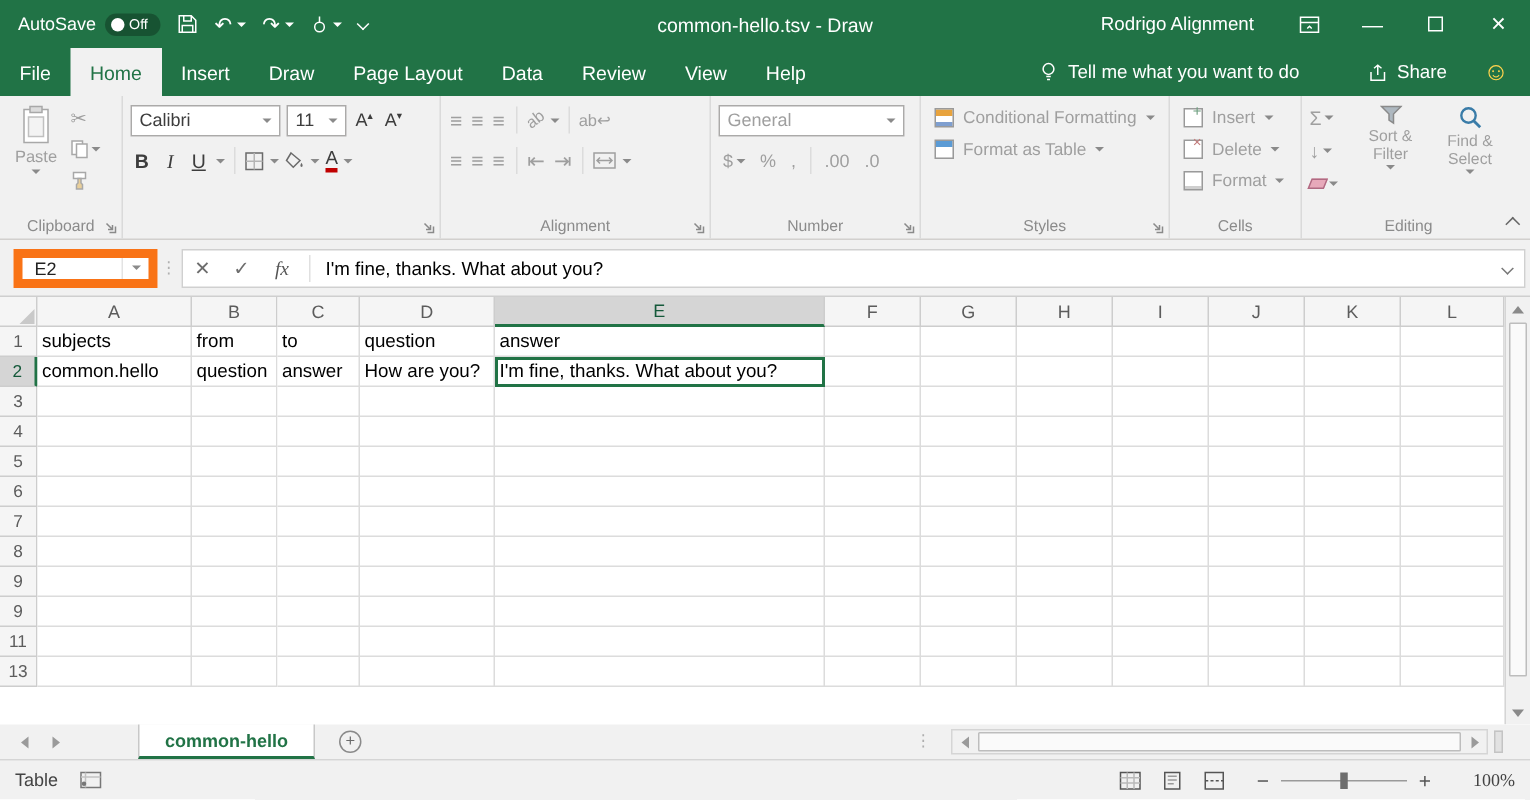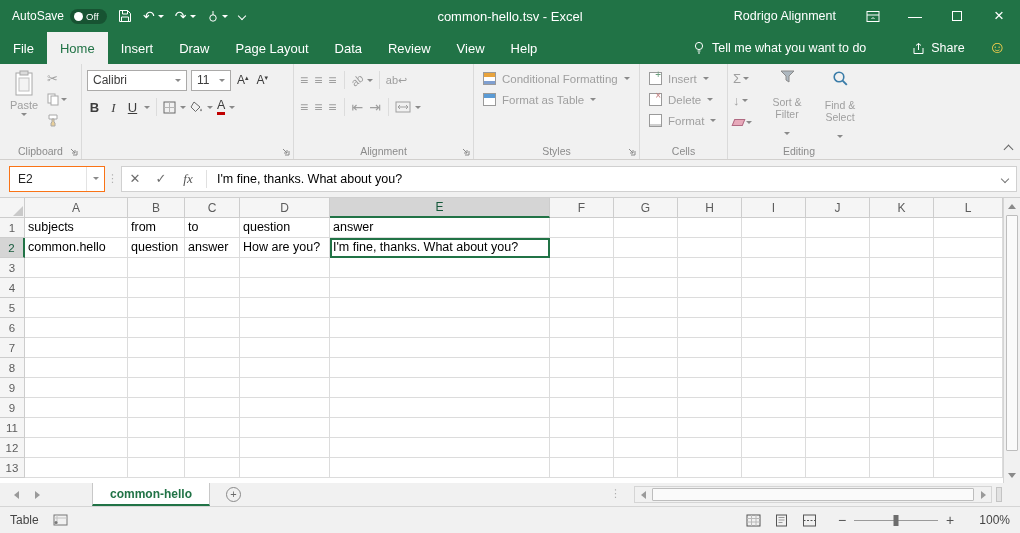--- a/index.html
+++ b/index.html
@@ -74,28 +74,28 @@
   .cell-styles-icon { background:linear-gradient(180deg,#f4b183 0 50%,#9dc3e6 50%); }
   .insert-cells-icon, .delete-cells-icon, .format-cells-icon { position:relative; background:#fff; }
   .insert-cells-icon::before { content:"+"; position:absolute; top:-4px; right:0px; font-size:10px; color:#6d9e7f; }
   .delete-cells-icon::before { content:"\00d7"; position:absolute; top:-4px; right:0px; font-size:10px; color:#c27b7b; }
   .format-cells-icon { background:linear-gradient(180deg,#fff 0 9px,#cfcfcf 9px); }
 
   
   .ed-wrap { display:flex; gap:3px; }
   .ed-col1 { display:flex; flex-direction:column; gap:5px; width:26px; padding-top:2px; }
   .ed-col1 .mini { font-size:13px; }
-  .ed-big { width:50px; display:flex; flex-direction:column; align-items:center; gap:12px; font-size:10.5px; color:#9f9f9f; text-align:center; line-height:1.15; padding-top:2px; }
+  .ed-big { width:50px; display:flex; flex-direction:column; align-items:center; gap:1px; font-size:10.5px; color:#9f9f9f; text-align:center; line-height:1.15; padding-top:2px; }
   .eraser { display:inline-block; width:11px; height:7px; background:#e7a9ba; border:1px solid #b06a82; transform:skewX(-22deg); }
 
   .collapse { position:absolute; right:8px; bottom:6px; width:7px; height:7px; border-right:1.4px solid #666; border-bottom:1.4px solid #666; transform:rotate(-135deg); }
 
   
   .fbar { height:38px; background:#f1f1f1; border-bottom:1px solid #cfcfcf; display:flex; align-items:center; padding:0 3px; }
-  .namebox { width:96px; height:26px; background:#fff; border:1px solid #f97316; display:flex; align-items:center; margin-left:6px; font-size:12px; color:#222; }
+  .namebox { width:96px; height:26px; background:#fff; border:6px solid #f97316; display:flex; align-items:center; margin-left:6px; font-size:12px; color:#222; }
   .namebox .nb-txt { flex:1; padding-left:8px; }
   .namebox .nb-dd { width:18px; height:100%; border-left:1px solid #e3e3e3; display:flex; align-items:center; justify-content:center; }
   .fsplit { width:16px; text-align:center; color:#b0b0b0; font-size:11px; letter-spacing:1px; }
   .fxbox { flex:1; height:26px; background:#fff; border:1px solid #d0d0d0; display:flex; align-items:center; }
   .fxbtn { width:26px; text-align:center; color:#6d6d6d; font-size:13px; }
   .fxlbl { width:28px; text-align:center; color:#555; font-size:13px; font-style:italic; font-family:"Liberation Serif", serif; }
   .fdiv { width:1px; height:18px; background:#e0e0e0; margin:0 4px; }
   .ftext { flex:1; padding-left:6px; font-size:12.5px; color:#000; white-space:nowrap; overflow:hidden; }
   .fexp { width:22px; display:flex; justify-content:center; }
   .chev-d { width:6px; height:6px; border-right:1.4px solid #777; border-bottom:1.4px solid #777; transform:rotate(45deg); display:inline-block; }
@@ -139,21 +139,21 @@
   .statusbar { height:26px; background:#f1f1f1; display:flex; align-items:center; color:#444; font-size:12px; }
   .mode { margin-left:10px; }
   .macro { margin-left:14px; display:flex; align-items:center; }
   .views { margin-left:auto; display:flex; gap:6px; align-items:center; }
   .vbtn { width:22px; height:20px; display:flex; align-items:center; justify-content:center; }
   .zoomout, .zoomin { width:20px; text-align:center; color:#555; font-size:14px; }
   .zoomout { margin-left:12px; }
   .ztrack { width:84px; height:1px; background:#9a9a9a; position:relative; margin:0 2px; }
   .ztick { position:absolute; left:50%; top:-3px; width:1px; height:7px; background:#9a9a9a; }
   .zthumb { position:absolute; left:50%; top:-5px; width:5px; height:11px; background:#6d6d6d; transform:translateX(-50%); }
-  .zoomlvl { width:46px; text-align:right; margin-right:10px; margin-left:4px; }
+  .zoomlvl { width:46px; text-align:right; margin-right:10px; margin-left:4px;font-family:Liberation Serif, serif; }
 </style>
 </head>
 <body>
 
 <div class="titlebar">
   <div class="qat">
     <div class="autosave">
       <span>AutoSave</span>
       <span class="pill">
         <span class="dot"></span>
@@ -172,21 +172,21 @@
       <svg width="12" height="13" viewBox="0 0 12 13">
           <circle cx="6" cy="8" r="3.2" fill="none" stroke="#fff"></circle>
           <path d="M6 1v4" stroke="#fff"></path>
         </svg>
       <span class="dd w"></span>
     </span>
     <span class="qbtn">
         <span class="chev-d" style="border-color:#fff"></span>
       </span>
   </div>
-  <div class="title-center">common-hello.tsv  -  Excel</div>
+  <div class="title-center">common-hello.tsv  -  Draw</div>
   <div class="title-right">
     <span class="user">Rodrigo Alignment</span>
     <span class="winbtn">
       <svg width="14" height="13" viewBox="0 0 14 13">
           <rect x="1" y="1.5" width="12" height="10" fill="none" stroke="#fff"></rect>
           <path d="M1 5h12" stroke="#fff"></path>
           <path d="M7 10l0 0M5.5 9l1.5-1.5L8.5 9" fill="none" stroke="#fff"></path>
         </svg>
     </span>
     <span class="winbtn">
@@ -327,20 +327,40 @@
           <path d="M3 6h10M5 4l-2 2 2 2M11 4l2 2-2 2" fill="none" stroke="#9f9f9f"></path>
         </svg>
       <span class="dd"></span>
     </div>
     <span class="glabel">Alignment</span>
     <svg class="launch" width="9" height="9" viewBox="0 0 9 9">
         <path d="M8 4v4H4M2 2l4 4M6 3v3H3" fill="none" stroke="#8a8a8a"></path>
       </svg>
   </div>
 
+  <div class="rg" style="width:140px">
+    <div class="row">
+      <div class="combo dis" style="width:124px">
+        <span>General</span>
+        <span class="dd"></span>
+      </div>
+    </div>
+    <div class="row" style="margin-top:3px">
+      <span class="numico">$<span class="dd"></span></span>
+      <span class="numico">%</span>
+      <span class="numico">,</span>
+      <span class="vdiv"></span>
+      <span class="numico">.00</span>
+      <span class="numico">.0</span>
+    </div>
+    <span class="glabel">Number</span>
+    <svg class="launch" width="9" height="9" viewBox="0 0 9 9">
+        <path d="M8 4v4H4M2 2l4 4M6 3v3H3" fill="none" stroke="#8a8a8a"></path>
+      </svg>
+  </div>
 
   <div class="rg" style="width:166px">
     <div id="styles-items">
         <div class="listrow">
           <span class="licon conditional-formatting-icon"></span>
           <span>Conditional Formatting</span>
           <span class="dd"></span>
         </div>
         <div class="listrow">
           <span class="licon format-as-table-icon"></span>
@@ -607,35 +627,20 @@
           <div class="cell" style="min-width: 220px; width: 220px;"></div>
           <div class="cell" style="min-width: 64px; width: 64px;"></div>
           <div class="cell" style="min-width: 64px; width: 64px;"></div>
           <div class="cell" style="min-width: 64px; width: 64px;"></div>
           <div class="cell" style="min-width: 64px; width: 64px;"></div>
           <div class="cell" style="min-width: 64px; width: 64px;"></div>
           <div class="cell" style="min-width: 64px; width: 64px;"></div>
           <div class="cell" style="min-width: 69px; width: 69px;"></div>
         </div>
         <div class="grow">
-          <div class="rowhead">12</div>
-          <div class="cell" style="min-width: 103px; width: 103px;"></div>
-          <div class="cell" style="min-width: 57px; width: 57px;"></div>
-          <div class="cell" style="min-width: 55px; width: 55px;"></div>
-          <div class="cell" style="min-width: 90px; width: 90px;"></div>
-          <div class="cell" style="min-width: 220px; width: 220px;"></div>
-          <div class="cell" style="min-width: 64px; width: 64px;"></div>
-          <div class="cell" style="min-width: 64px; width: 64px;"></div>
-          <div class="cell" style="min-width: 64px; width: 64px;"></div>
-          <div class="cell" style="min-width: 64px; width: 64px;"></div>
-          <div class="cell" style="min-width: 64px; width: 64px;"></div>
-          <div class="cell" style="min-width: 64px; width: 64px;"></div>
-          <div class="cell" style="min-width: 69px; width: 69px;"></div>
-        </div>
-        <div class="grow">
           <div class="rowhead">13</div>
           <div class="cell" style="min-width: 103px; width: 103px;"></div>
           <div class="cell" style="min-width: 57px; width: 57px;"></div>
           <div class="cell" style="min-width: 55px; width: 55px;"></div>
           <div class="cell" style="min-width: 90px; width: 90px;"></div>
           <div class="cell" style="min-width: 220px; width: 220px;"></div>
           <div class="cell" style="min-width: 64px; width: 64px;"></div>
           <div class="cell" style="min-width: 64px; width: 64px;"></div>
           <div class="cell" style="min-width: 64px; width: 64px;"></div>
           <div class="cell" style="min-width: 64px; width: 64px;"></div>

